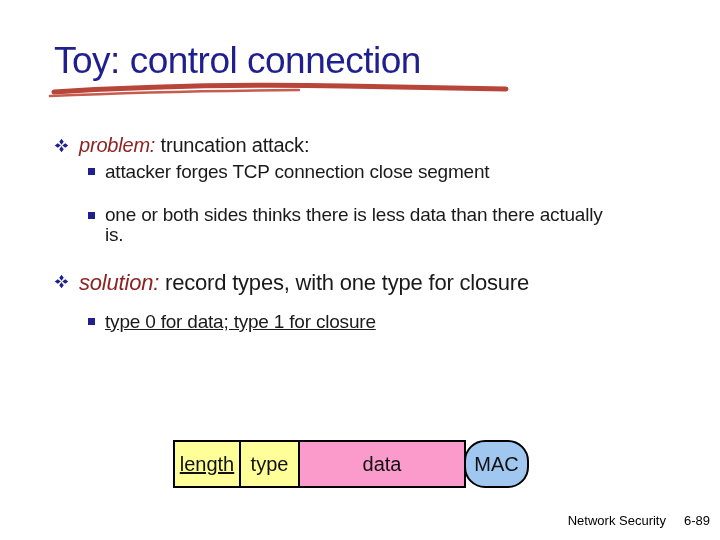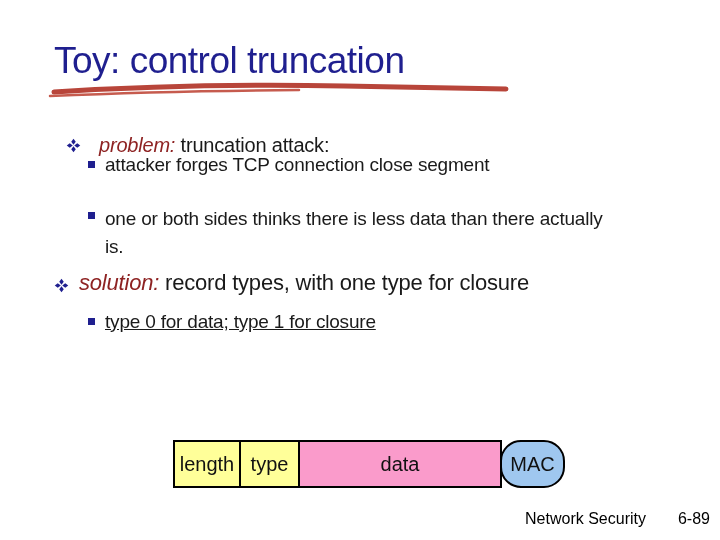--- a/index.html
+++ b/index.html
@@ -12,61 +12,61 @@
     color:#1a1a1a;
   }
   .title{
     position:absolute;left:54px;top:40px;
     font-size:37px;letter-spacing:-0.5px;
     color:#1f1f8f;
   }
   .underline-svg{position:absolute;left:44px;top:80px;}
   .bullet-row{position:absolute;display:flex;align-items:flex-start;}
   .diamond-svg{flex:0 0 auto;margin-top:4px;margin-right:10px;}
-  .b1{left:66px;top:134px;font-size:20px;letter-spacing:-0.2px;gap:8px;}
-  .b2{left:54px;top:270px;font-size:22px;letter-spacing:-0.2px;align-items:center;}
+  .b1{left:54px;top:134px;font-size:20px;letter-spacing:-0.2px;}
+  .b2{left:54px;top:270px;font-size:22px;letter-spacing:-0.2px;}
   .b3{left:54px;top:346px;font-size:23px;letter-spacing:-0.2px;}
   .lead{color:#8e2323;font-style:italic;}
   .sub-row{position:absolute;display:flex;align-items:flex-start;font-size:19px;letter-spacing:-0.2px;}
-  .s1{left:88px;top:154px;}
+  .s1{left:88px;top:161px;}
   .s2{left:88px;top:205px;width:530px;}
-  .s2 .sub-text{max-width:505px;line-height:28px;}
+  .s2 .sub-text{max-width:505px;line-height:20px;}
   .s3{left:88px;top:311px;text-decoration:underline;}
   .sq-marker{
     flex:0 0 auto;width:7px;height:7px;background:#1f1f8f;
     margin:7px 10px 0 0;
   }
   sub.mac-sub{font-size:14px;line-height:0;}
   .record-diagram{
     position:absolute;left:173px;top:440px;height:48px;
     display:flex;
   }
   .record-cell{
     box-sizing:border-box;height:48px;
     border:2px solid #000;
     display:flex;align-items:center;justify-content:center;
     font-size:20px;color:#111;
   }
   .record-cell + .record-cell{margin-left:-2px;}
-  .cell-length{width:68px;}
+  .cell-length{width:68px;text-decoration:underline;}
   .cell-type{width:61px;}
-  .cell-data{width:204px;}
+  .cell-data{width:168px;}
   .cell-mac{width:65px;}
   .footer{
     position:absolute;right:10px;bottom:12px;
-    display:flex;gap:32px;align-items:flex-end;
-    font-size:16px;color:#000;
+    display:flex;gap:18px;align-items:flex-end;
+    font-size:13px;color:#000;
   }
 </style>
 </head>
 <body>
 
 <div class="slide">
 
-  <div class="title">Toy: control truncation</div>
+  <div class="title">Toy: control connection</div>
 
   <svg class="underline-svg" width="470" height="22" viewBox="0 0 470 22">
     <path d="M10 12 Q 150 3 300 6 T 462 9" fill="none" stroke="#b8453a" stroke-width="5" stroke-linecap="round"></path>
     <path d="M6 16 Q 120 11 255 10" fill="none" stroke="#c65b4e" stroke-width="2.5" stroke-linecap="round"></path>
   </svg>
 
   <div class="bullet-row b1">
     <svg class="diamond-svg" width="15" height="15" viewBox="0 0 20 20">
       <polygon points="10,1 13,5 10,9 7,5" fill="#1f1f8f"></polygon>
       <polygon points="1,10 5,7 9,10 5,13" fill="#1f1f8f"></polygon>

